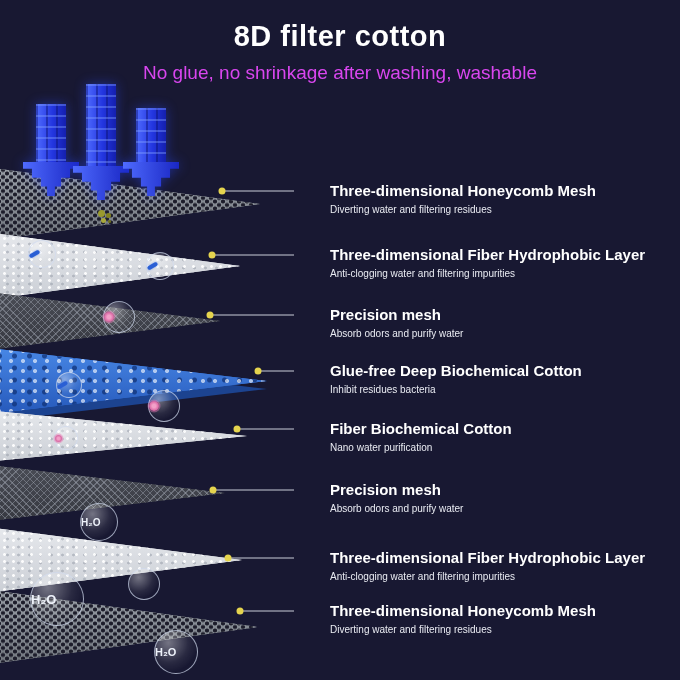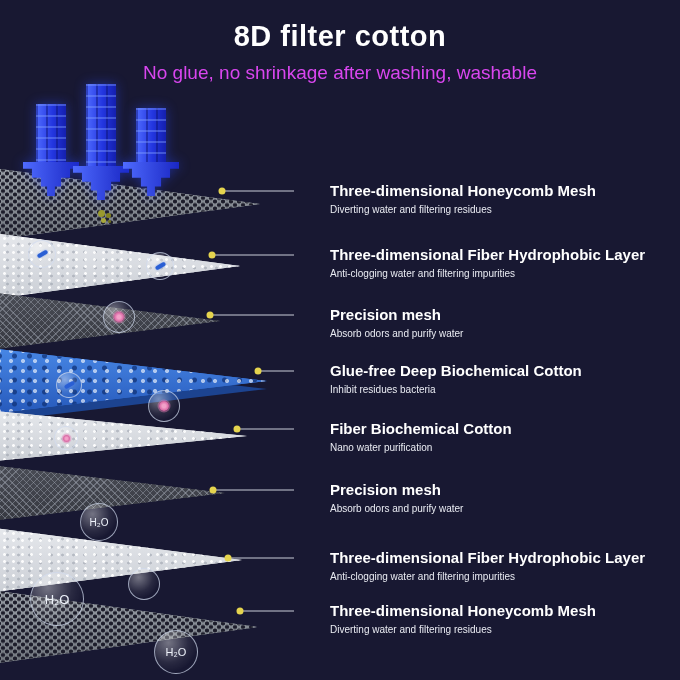--- a/index.html
+++ b/index.html
@@ -81,21 +81,21 @@
   .connectors line{stroke:#c9cdd8;stroke-width:1;}
   .connectors circle{fill:var(--connector-dot);}
   
   .label-block{position:absolute;left:300px;width:362px;z-index:25;margin-left:30px;}
   .label-title{font-size:15px;font-weight:bold;line-height:20px;color:#ffffff;}
   .label-desc{font-size:10px;line-height:18px;color:#e9ebf2;}
   
   .bubble{position:absolute;border-radius:50%;z-index:15;
     border:1px solid rgba(208,218,238,.7);
     background:radial-gradient(circle at 32% 28%,rgba(255,255,255,.4),rgba(255,255,255,.08) 48%,rgba(255,255,255,0) 72%);
-    display:flex;align-items:center;justify-content:center;color:#eef2fa;}
+    display:flex;align-items:center;color:#eef2fa;font-weight:bold;}
   .speck-fiber{width:11px;height:4px;border-radius:2px;background:#2a5fd4;
     transform:rotate(-30deg);box-shadow:0 0 2px rgba(70,120,230,.8);}
   .speck-virus{width:10px;height:10px;border-radius:50%;
     background:radial-gradient(circle,#f2a0c8 25%,#d3579a 75%);
     box-shadow:0 0 0 1.5px rgba(230,120,180,.45);}
   .bacteria{position:absolute;width:7px;height:7px;border-radius:50%;background:#9a9a2e;z-index:16;
     box-shadow:7px 2px 0 -1px #83831f,2px 7px 0 -1px #a8a83c,8px 8px 0 -2px #70701a;}
 </style>
 </head>
 <body>

